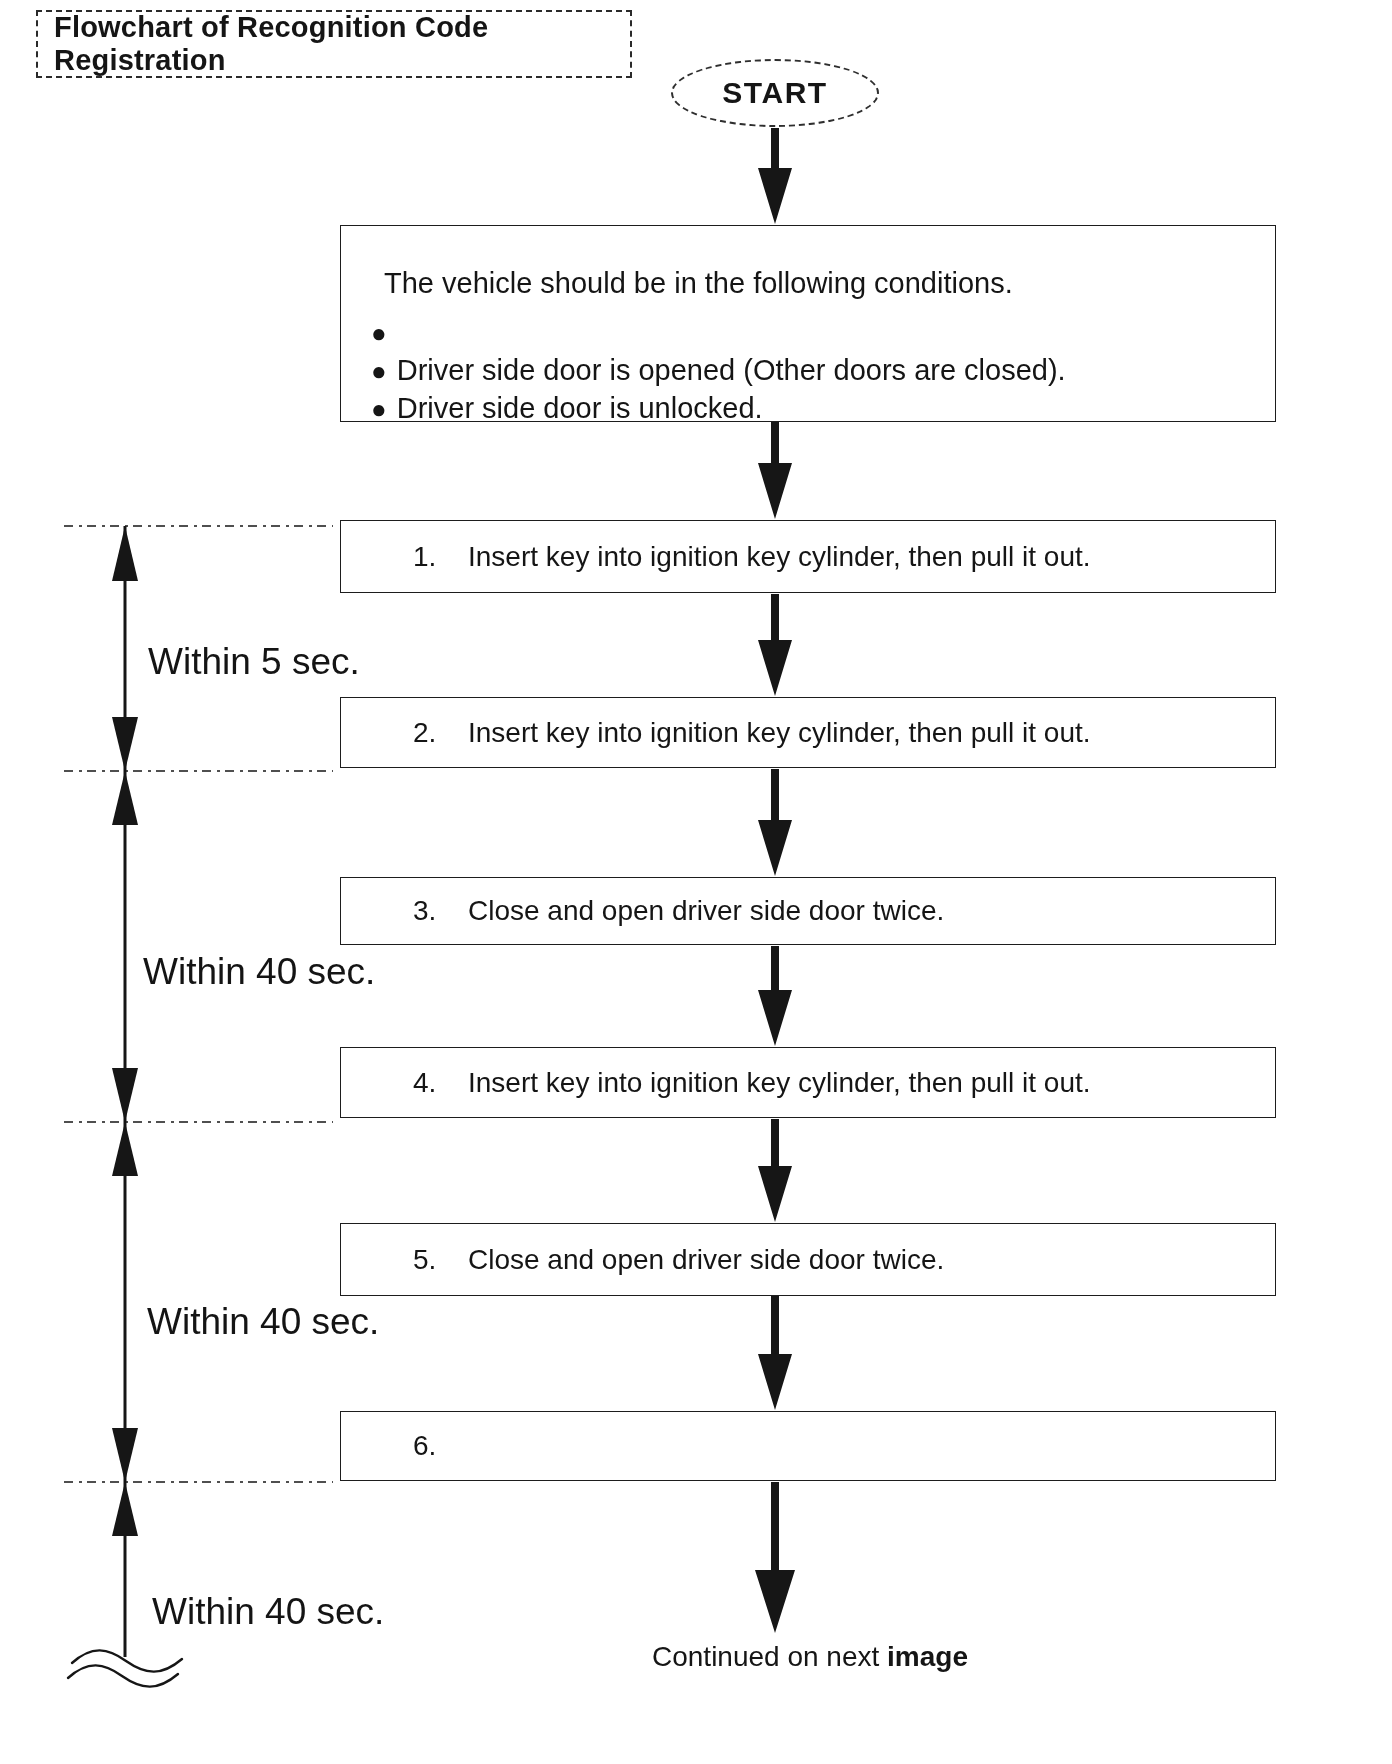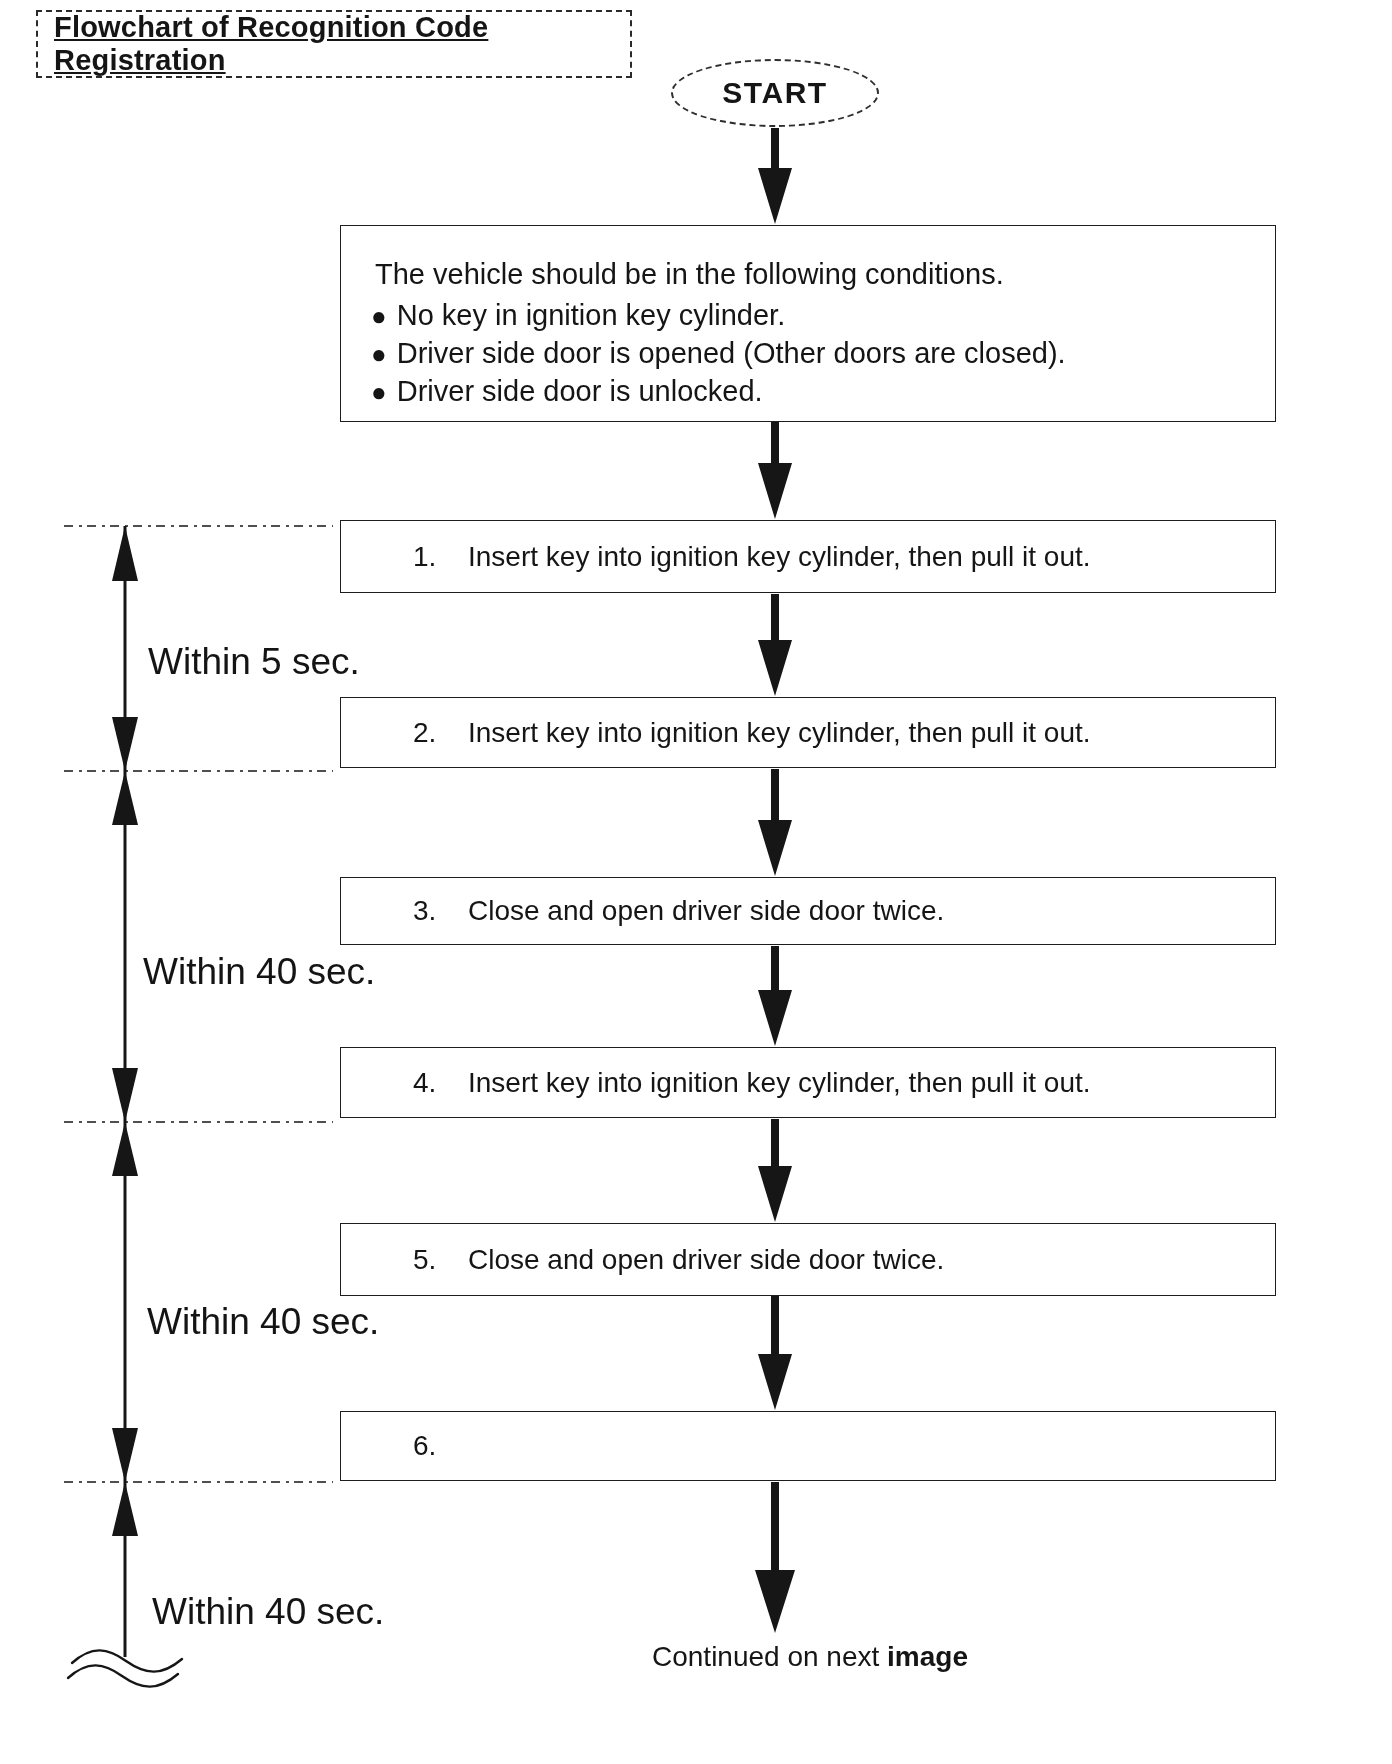--- a/index.html
+++ b/index.html
@@ -10,35 +10,35 @@
     font-family:"Liberation Sans", sans-serif;
     color:#151515;
     overflow:hidden;
   }
   .title-box{
     position:absolute;left:36px;top:10px;width:596px;height:68px;
     border:2px dashed #2a2a2a;
     display:flex;align-items:center;
     padding-left:16px;box-sizing:border-box;
   }
-  .title-box span{font-size:29px;font-weight:bold;letter-spacing:.2px;text-decoration:underline;}
+  .title-box span{font-size:29px;font-weight:bold;letter-spacing:.2px;}
   .start-oval{
     position:absolute;left:671px;top:59px;width:208px;height:68px;
     border:2px dashed #2e2e2e;border-radius:50%;
     display:flex;align-items:center;justify-content:center;
     box-sizing:border-box;
   }
   .start-oval span{font-size:30px;letter-spacing:1.5px;font-weight:bold;}
   .flow-box{
     position:absolute;left:340px;width:936px;
     border:1.6px solid #1d1d1d;background:#fff;
     box-sizing:border-box;
   }
   .cond-box{top:225px;height:197px;padding:26px 20px 0 30px;}
-  .cond-intro{font-size:29px;line-height:37px;margin:4px;}
+  .cond-intro{font-size:29px;line-height:37px;margin:13px;}
   .cond-list{list-style:none;margin:0;padding:0;}
   .cond-list li{font-size:29px;line-height:37px;display:flex;align-items:baseline;}
   .cond-list .blt{margin-right:10px;font-size:26px;}
   .step-box{display:flex;align-items:center;padding-left:72px;}
   .step-num{font-size:28px;width:55px;flex:0 0 55px;}
   .step-text{font-size:28px;}
   .s1{top:520px;height:73px;}
   .s2{top:697px;height:71px;}
   .s3{top:877px;height:68px;}
   .s4{top:1047px;height:71px;}
@@ -114,21 +114,20 @@
     <svg width="44" height="151" viewBox="0 0 44 151">
         <polygon class="ink" points="18,0 26,0 26,88 42,88 22,151 2,88 18,88"></polygon>
       </svg>
   </div>
 
   <div class="flow-box cond-box">
     <p class="cond-intro">The vehicle should be in the following conditions.</p>
     <ul class="cond-list">
       <li>
         <span class="blt">●</span>
-        <span>No key in ignition key cylinder.</span>
       </li>
       <li>
         <span class="blt">●</span>
         <span>Driver side door is opened (Other doors are closed).</span>
       </li>
       <li>
         <span class="blt">●</span>
         <span>Driver side door is unlocked.</span>
       </li>
     </ul>

